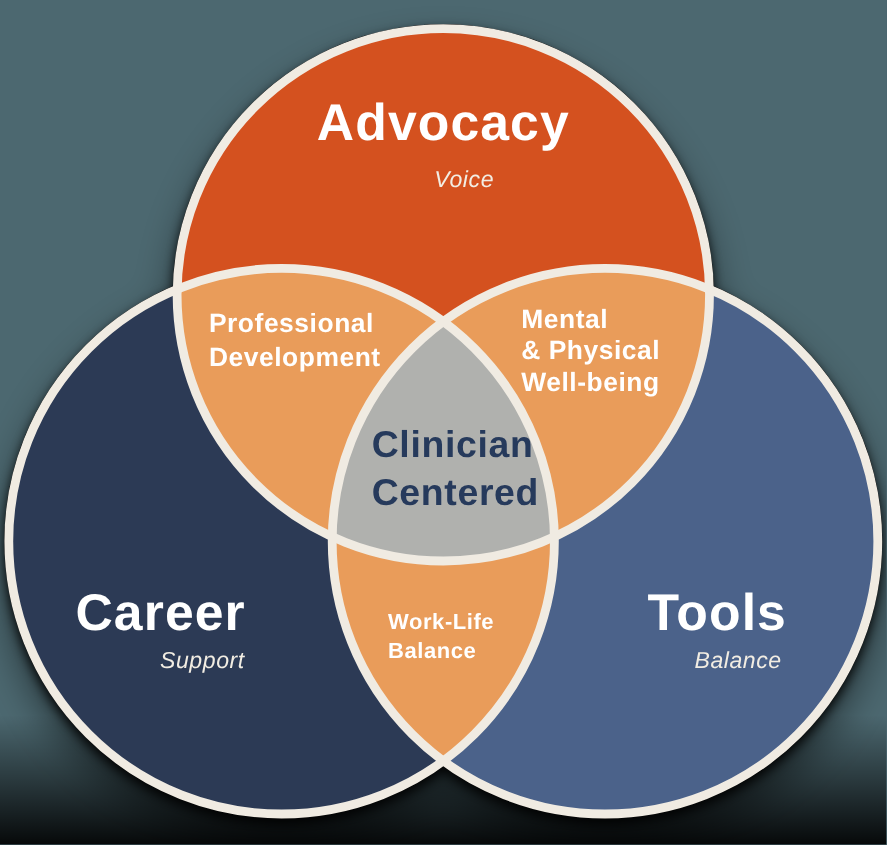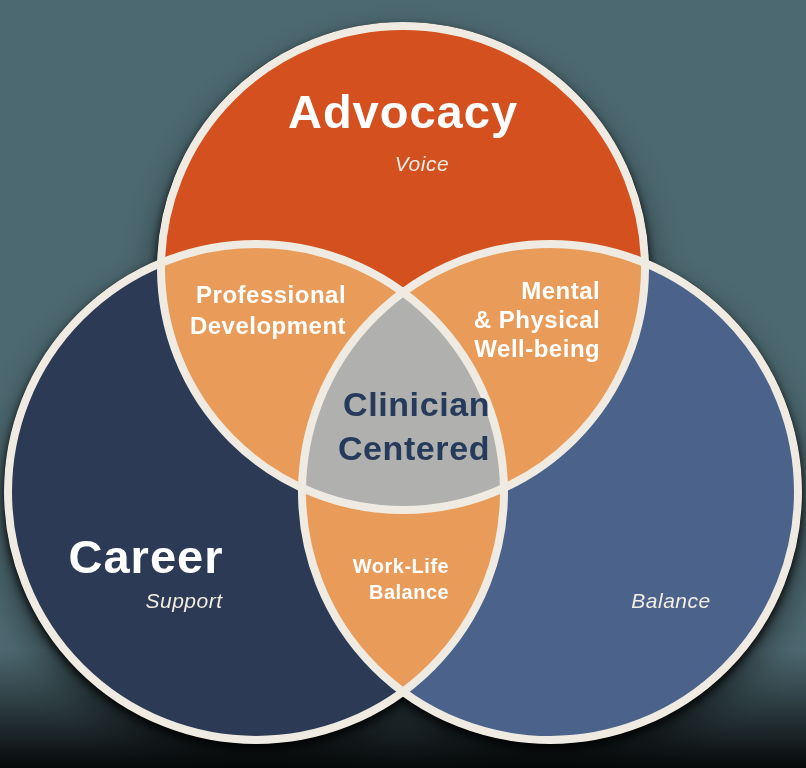--- a/index.html
+++ b/index.html
@@ -7,21 +7,21 @@
     width:806px;height:768px;overflow:hidden;
     font-family:"Liberation Sans", sans-serif;
     background:var(--bg,#4C6870);
   }
   .stage{position:relative;width:806px;height:768px;background:var(--bg,#4C6870);}
   .stage svg{position:absolute;inset:0;display:block;}
 
   .label{
     position:absolute;
     transform:translate(-50%,-50%);
-    text-align:right;
+    text-align:left;
     white-space:pre-line;
     font-weight:700;
     color:var(--title-color,#FFFFFF);
     letter-spacing:.5px;
     line-height:1.25;
     user-select:none;
   }
   .circle-title{font-size:47px;letter-spacing:1px;}
   .circle-subtitle{
     font-size:21px;font-weight:400;font-style:italic;
@@ -110,17 +110,18 @@
   <div class="label overlap-label small-lh" style="left:537px;top:320px;">Mental
 &amp; Physical
 Well-being</div>
 
   <div class="label center-label" style="left:403px;top:427px;">Clinician
 Centered</div>
 
   <div class="label circle-subtitle" style="left:184px;top:601px;">Support</div>
   <div class="label circle-title" style="left:146px;top:557px;">Career</div>
 
+  <div class="label circle-title" style="left:652px;top:557px;">Tools</div>
   <div class="label circle-subtitle" style="left:671px;top:601px;">Balance</div>
 
   <div class="label overlap-label" style="left:401px;top:579px;font-size:20px;">Work-Life
 Balance</div>
 </div>
 
 </body></html>

